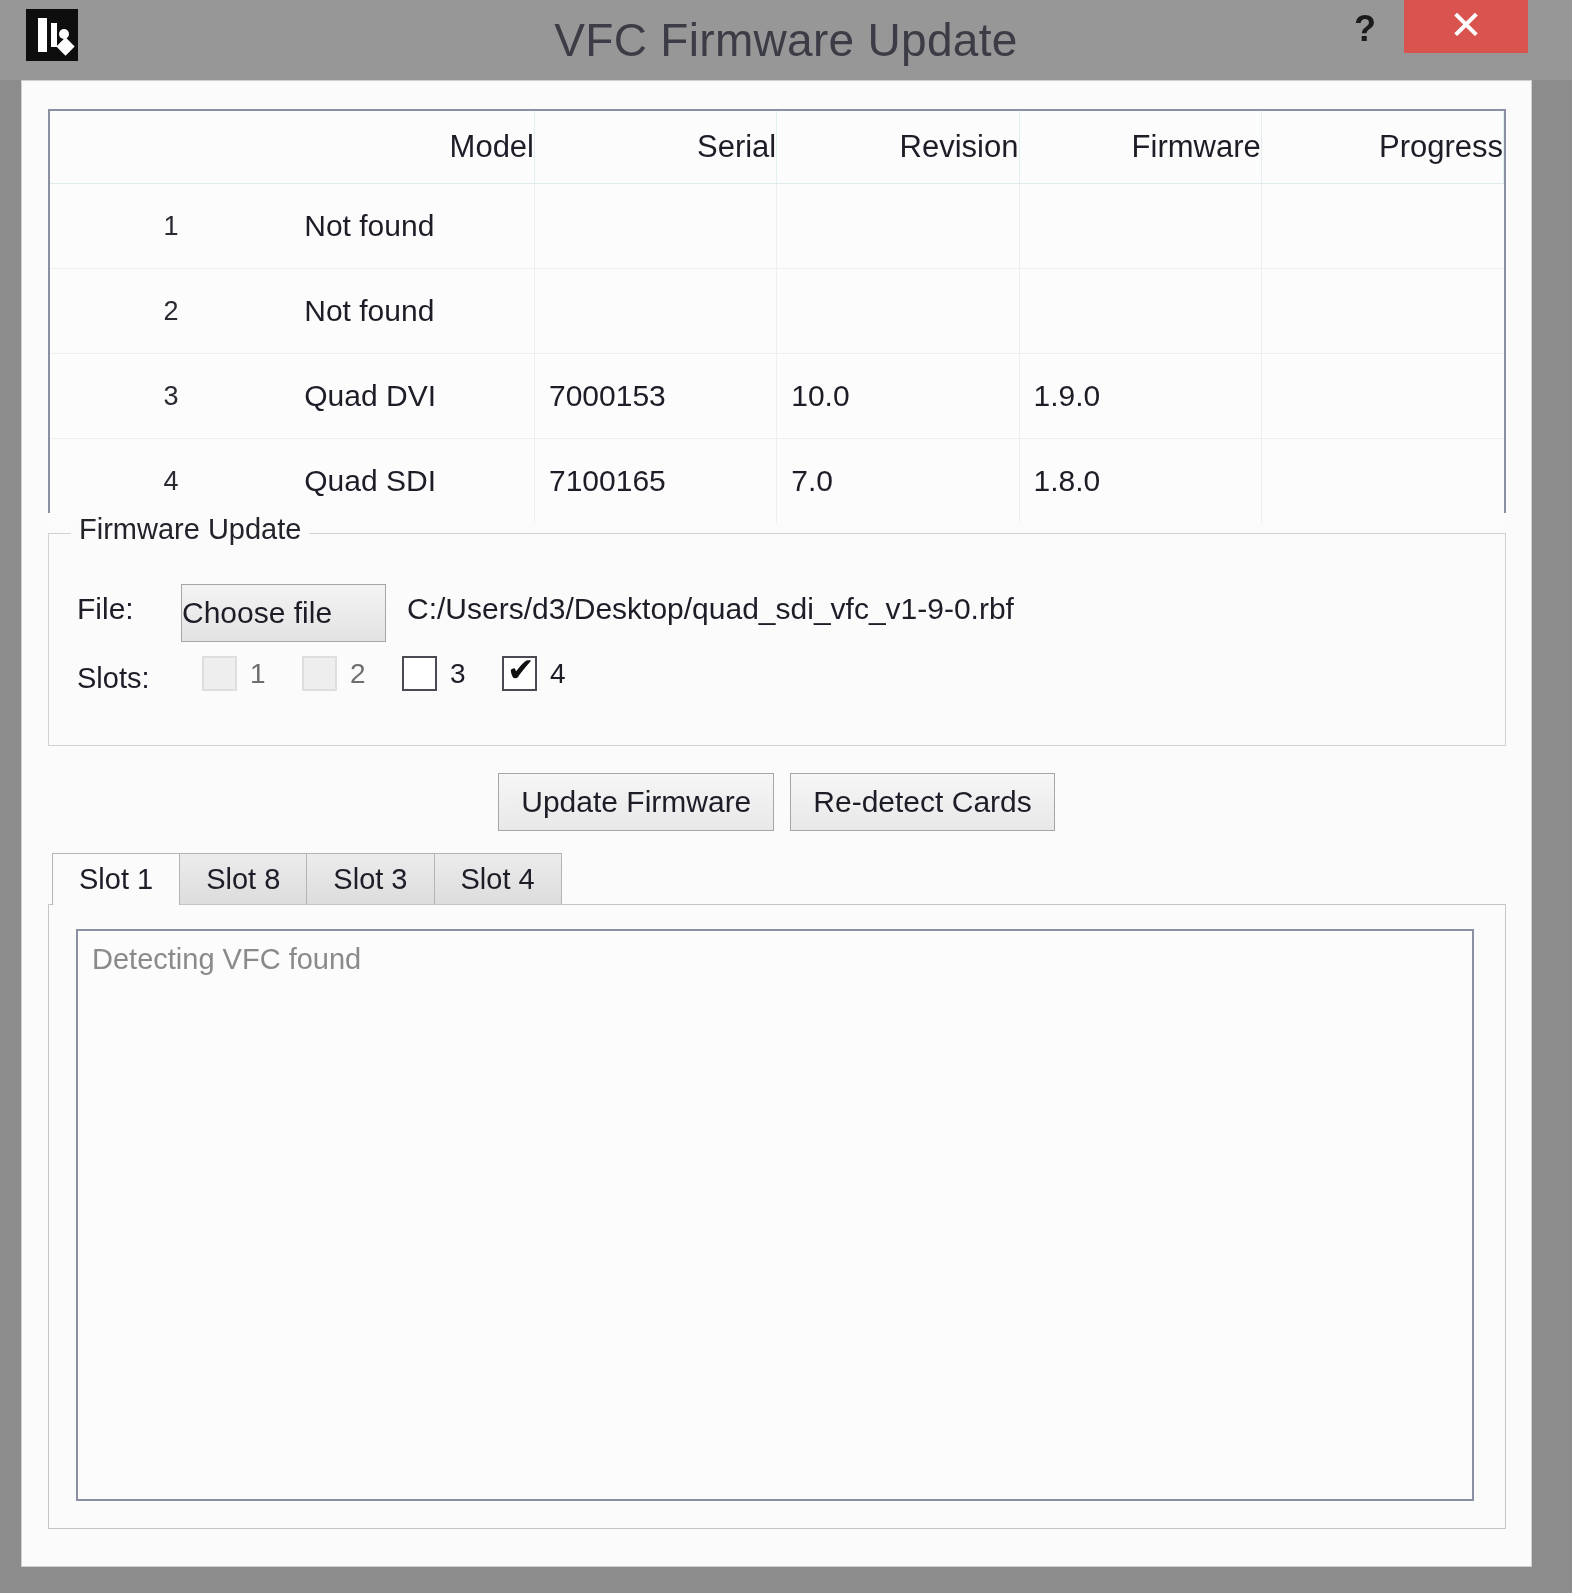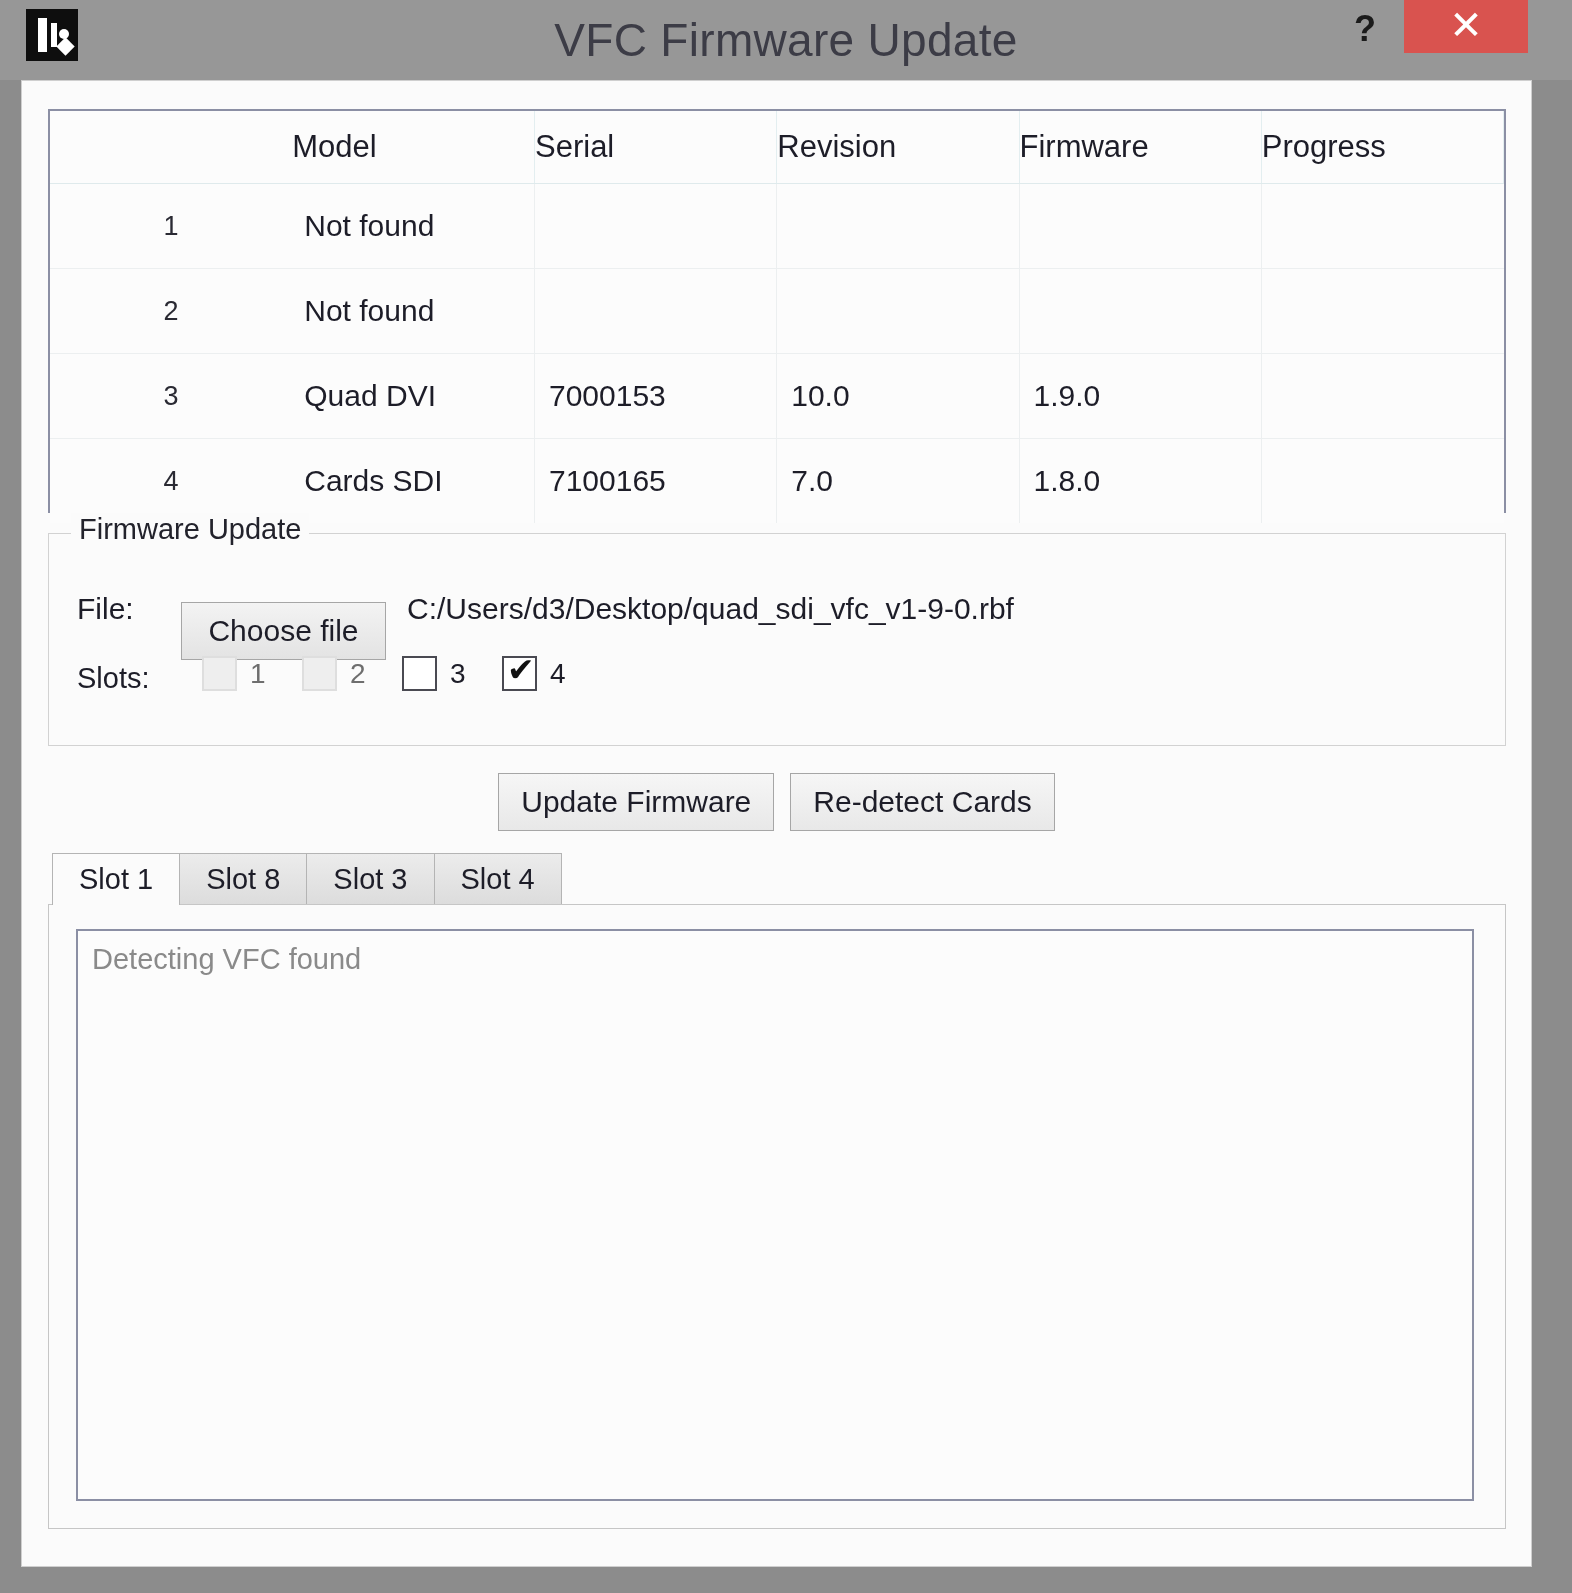--- a/index.html
+++ b/index.html
@@ -126,21 +126,21 @@
     width: 100%;
     height: 100%;
     border-collapse: collapse;
     table-layout: fixed;
     font-size: 30px;
     color: #1d1d28;
   }
   table.devices th {
     font-weight: normal;
     font-size: 31px;
-    text-align: left;
+    text-align: right;
     height: 72px;
     color: #1d1d28;
     background: #fcfcfc;
     border-right: 1px solid #e3eef0;
     border-bottom: 1px solid #dfeaec;
     padding: 0;
     margin-top: 48px;
   }
   table.devices th.rownum-h {
     border-right: none;
@@ -199,28 +199,26 @@
     left: 0; top: 8px;
     font-size: 30px;
     color: #1d1d28;
     text-align: right;
   }
   .choose-file-btn {
     position: absolute;
     left: 104px; top: 0px;
     width: 205px; height: 58px;
     line-height: 56px;
-    text-align: center;
     font-size: 30px;
     color: #1d1d28;
     background: linear-gradient(#f3f3f3, #e3e3e3);
     border: 1px solid #a6a6a6;
     box-sizing: border-box;
     cursor: default;
-    margin-top: 18px;
   }
   .file-path {
     position: absolute;
     left: 330px; top: 8px;
     font-size: 30px;
     color: #1d1d28;
     white-space: nowrap;
   }
   .slots-row {
     position: absolute;
@@ -399,21 +397,21 @@
           <tr>
             <td class="rownum">3</td>
             <td class="model">Quad DVI</td>
             <td>7000153</td>
             <td>10.0</td>
             <td>1.9.0</td>
             <td></td>
           </tr>
           <tr>
             <td class="rownum">4</td>
-            <td class="model">Cards SDI</td>
+            <td class="model">Quad SDI</td>
             <td>7100165</td>
             <td>7.0</td>
             <td>1.8.0</td>
             <td></td>
           </tr>
         </tbody>
       </table>
     </div>
 
     <div class="groupbox">

